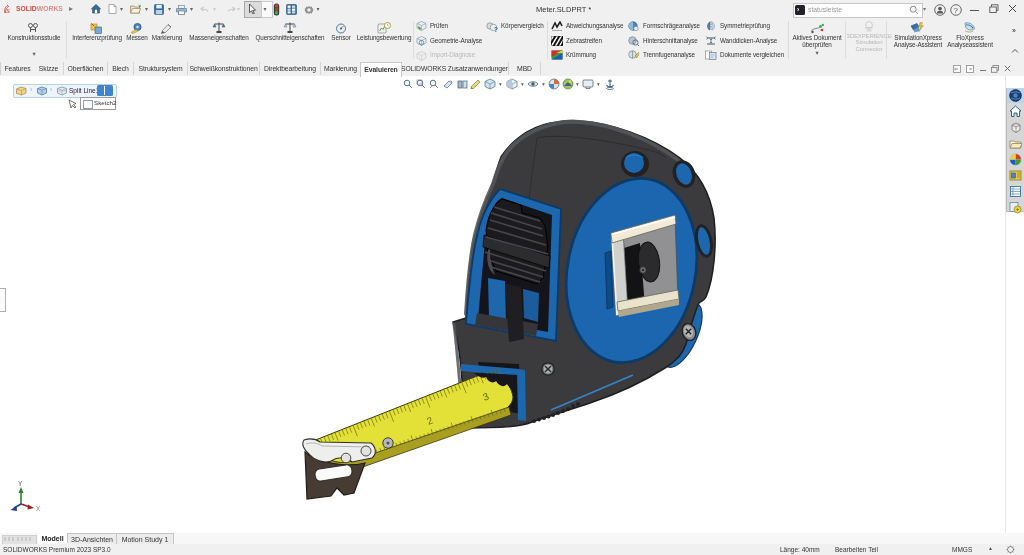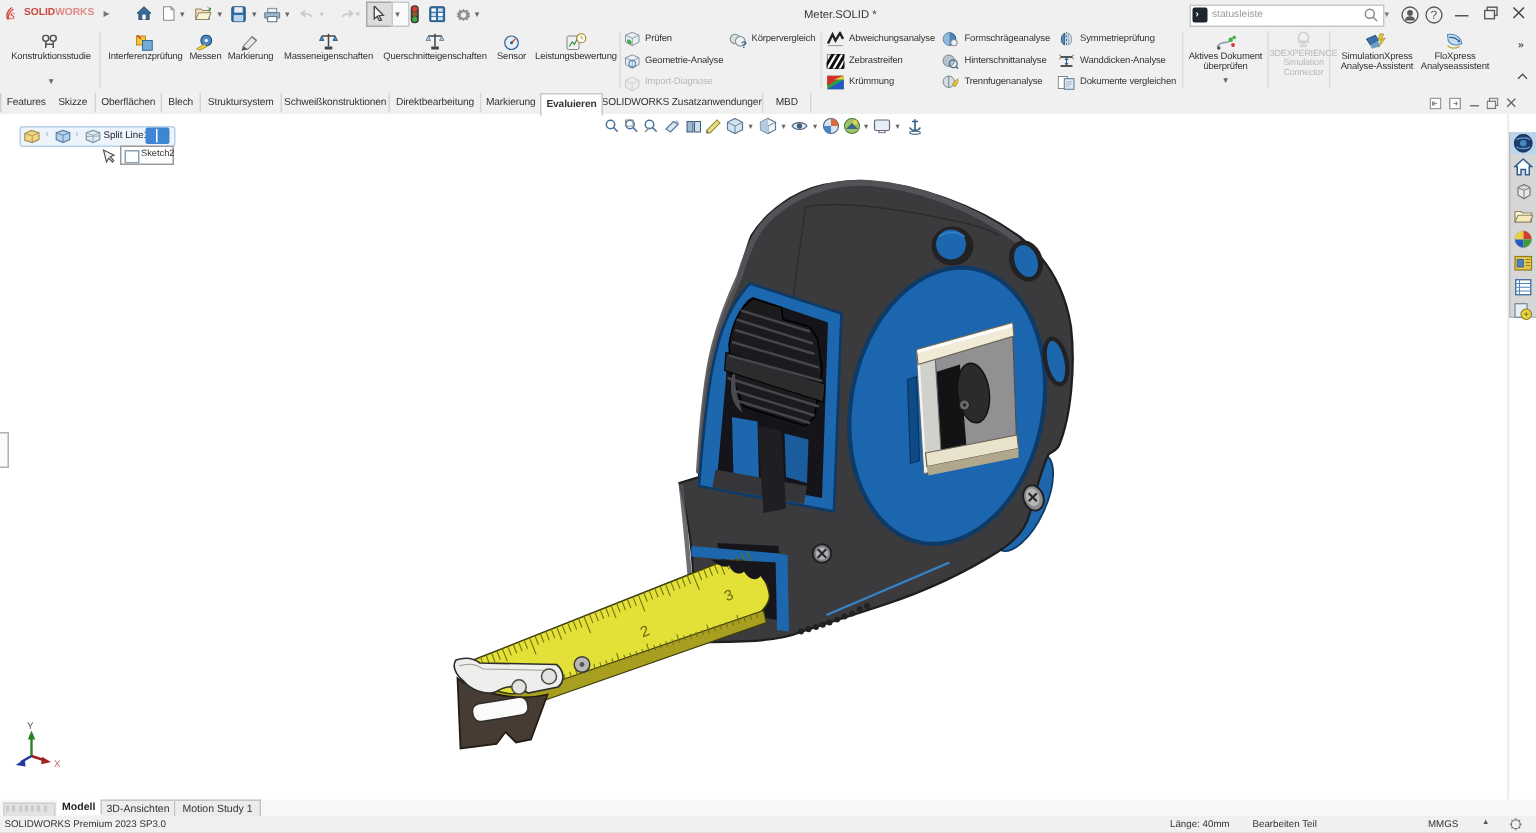--- a/index.html
+++ b/index.html
@@ -90,21 +90,21 @@
         <rect x="1.6" y="7.4" width="3" height="2" fill="#fff"></rect>
         <rect x="6" y="1.6" width="3.2" height="2.2" fill="#cfe0ef"></rect>
         <rect x="6" y="4.6" width="3.2" height="2.2" fill="#fff"></rect>
         <rect x="6" y="7.4" width="3.2" height="2" fill="#cfe0ef"></rect>
       </svg>
     <svg class="abs" style="left:304px;top:5px" width="10" height="10" viewBox="0 0 10 10">
         <path d="M5 0.8 L6 2 L7.8 1.5 L8.2 3 L9.5 4 L8.8 5 L9.5 6 L8.2 7 L7.8 8.5 L6 8 L5 9.2 L4 8 L2.2 8.5 L1.8 7 L0.5 6 L1.2 5 L0.5 4 L1.8 3 L2.2 1.5 L4 2 Z" fill="#909294"></path>
         <circle cx="5" cy="5" r="1.8" fill="#f0f0f0"></circle>
       </svg>
     <div class="txt" style="left:316.5px;top:5px;color:#666;font-size:6px">▾</div>
-    <div class="txt" style="left:536px;top:5px;color:#333;font-size:7.5px">Meter.SOLID *</div>
+    <div class="txt" style="left:536px;top:5px;color:#333;font-size:7.5px">Meter.SLDPRT *</div>
     <div class="abs" style="left:793px;top:2.5px;width:128px;height:13px;background:#fff;border:1px solid #c6c6c6"></div>
     <div class="abs" style="left:795px;top:4.5px;width:10px;height:10px;background:#20242b;border-radius:1.5px"></div>
     <div class="txt" style="left:797px;top:5.5px;color:#fff;font-size:6.5px;font-weight:bold">›</div>
     <div class="txt" style="left:808px;top:6px;color:#9a9a9a;font-size:6.8px">statusleiste</div>
     <svg class="abs" style="left:909px;top:4.5px" width="10" height="10" viewBox="0 0 10 10">
         <circle cx="4.2" cy="4.2" r="3" fill="none" stroke="#8a8a8a" stroke-width="1"></circle>
         <path d="M6.5 6.5 L9 9" stroke="#8a8a8a" stroke-width="1"></path>
       </svg>
     <div class="txt" style="left:923px;top:5px;color:#777;font-size:6px">▾</div>
     <svg class="abs" style="left:934px;top:3.5px" width="12" height="12" viewBox="0 0 12 12">

